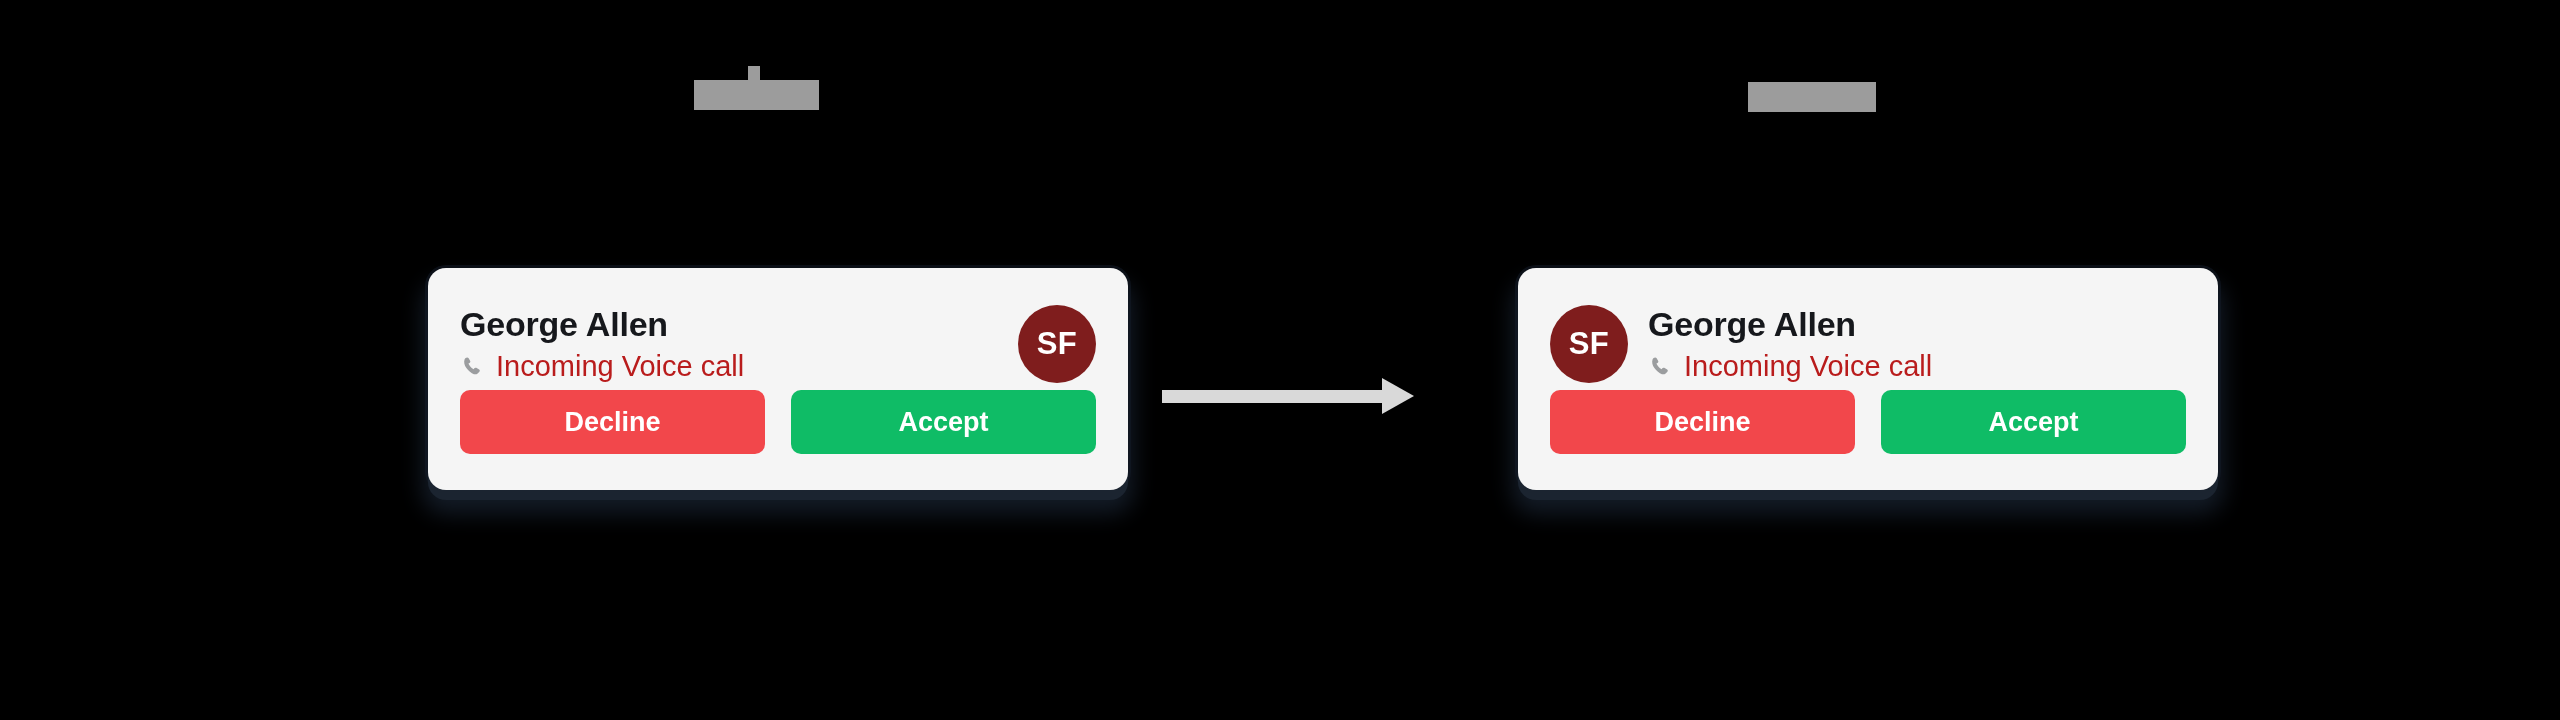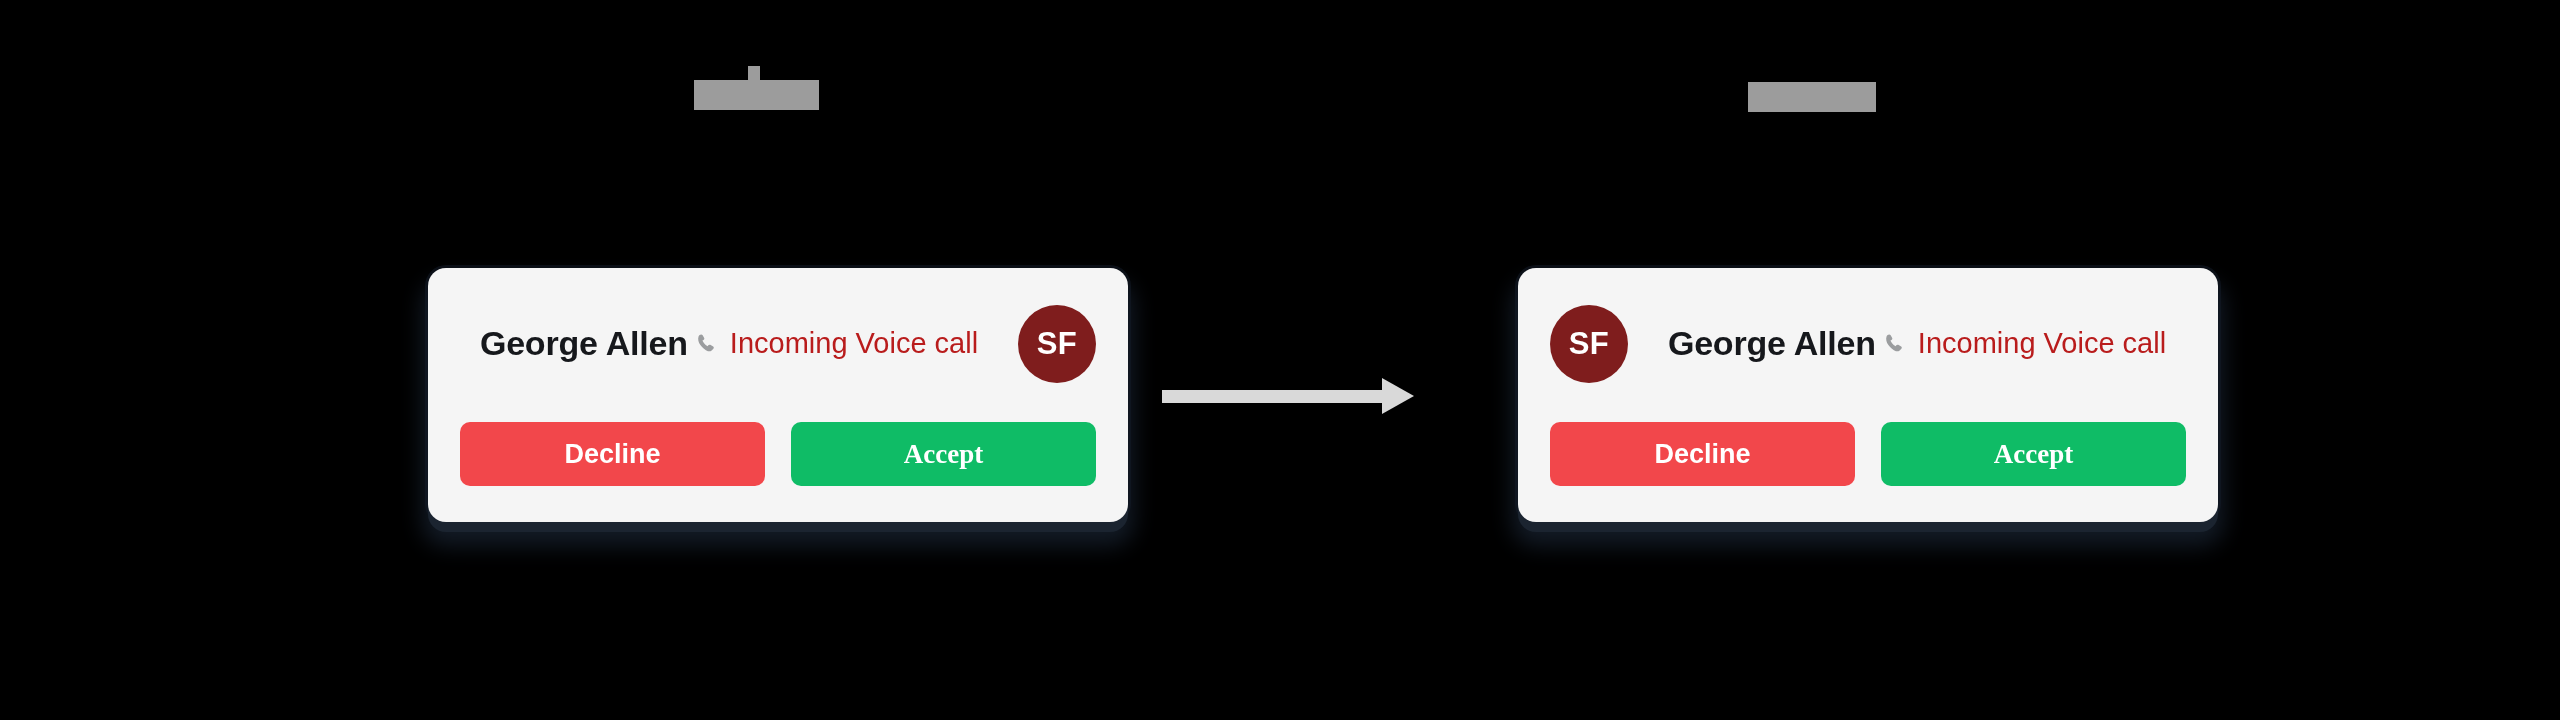--- a/index.html
+++ b/index.html
@@ -79,21 +79,21 @@
     display: flex;
     align-items: center;
     gap: 20px;
     min-height: 92px;
   }
   .card-header.avatar-right { flex-direction: row; }
   .card-header.avatar-left  { flex-direction: row; }
 
   .header-text {
     display: flex;
-    flex-direction: row;
+    flex-direction: column;
     justify-content: center;
     gap: 6px;
     flex: 1 1 auto;
   }
 
   .caller-name {
     font-size: 34px;
     font-weight: 700;
     color: #16181c;
     letter-spacing: -0.2px;
@@ -130,39 +130,38 @@
     align-items: center;
     justify-content: center;
     font-size: 31px;
     font-weight: 700;
     letter-spacing: 0.5px;
   }
 
   .actions {
     display: flex;
     gap: 26px;
-    margin-top: 32px;
   }
 
   .action-btn {
     flex: 1 1 0;
     height: 64px;
     border: none;
     border-radius: 10px;
     color: #ffffff;
     font-family: "Liberation Sans", sans-serif;
     font-size: 27px;
     font-weight: 700;
     cursor: pointer;
     display: flex;
     align-items: center;
     justify-content: center;
   }
   .btn-decline { background: #f2474b; }
-  .btn-accept  { background: #0fbc66; font-family: Liberation Serif, serif; }
+  .btn-accept  { background: #0fbc66; }
 
   
   .flow-arrow {
     position: absolute;
     left: 1162px;
     top: 378px;
     width: 252px;
     height: 36px;
   }
   .flow-arrow .shaft {

